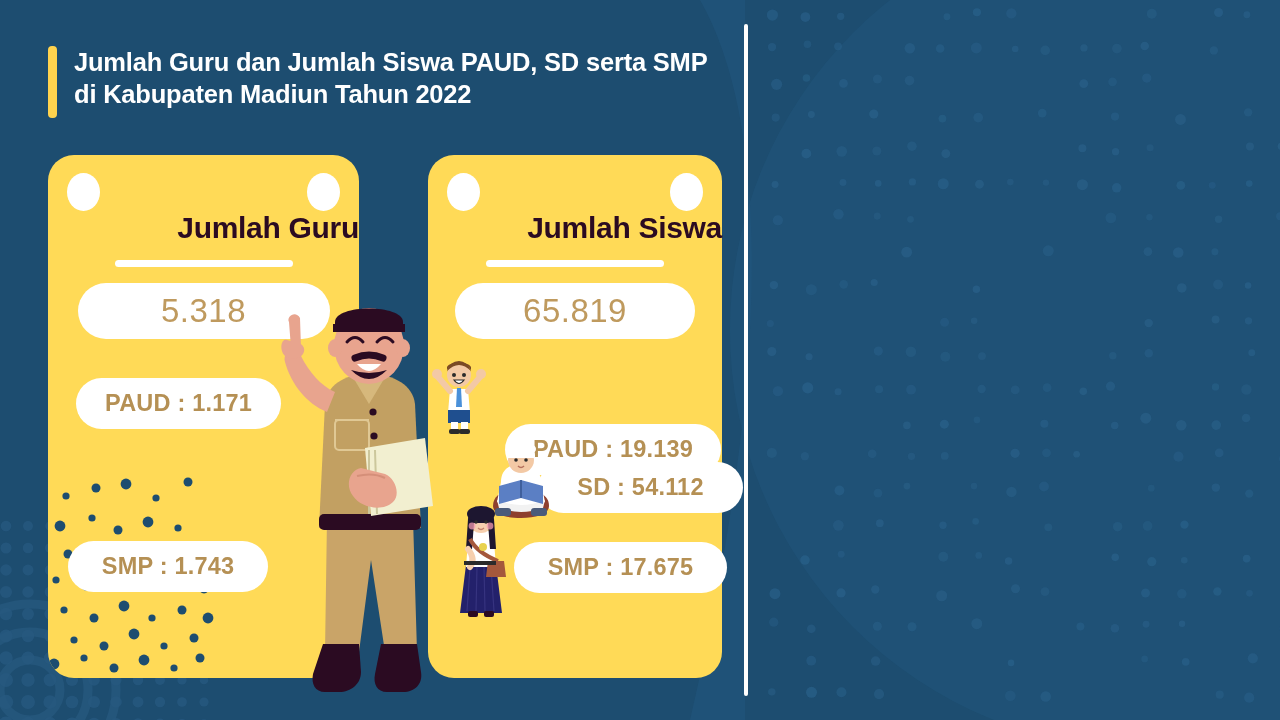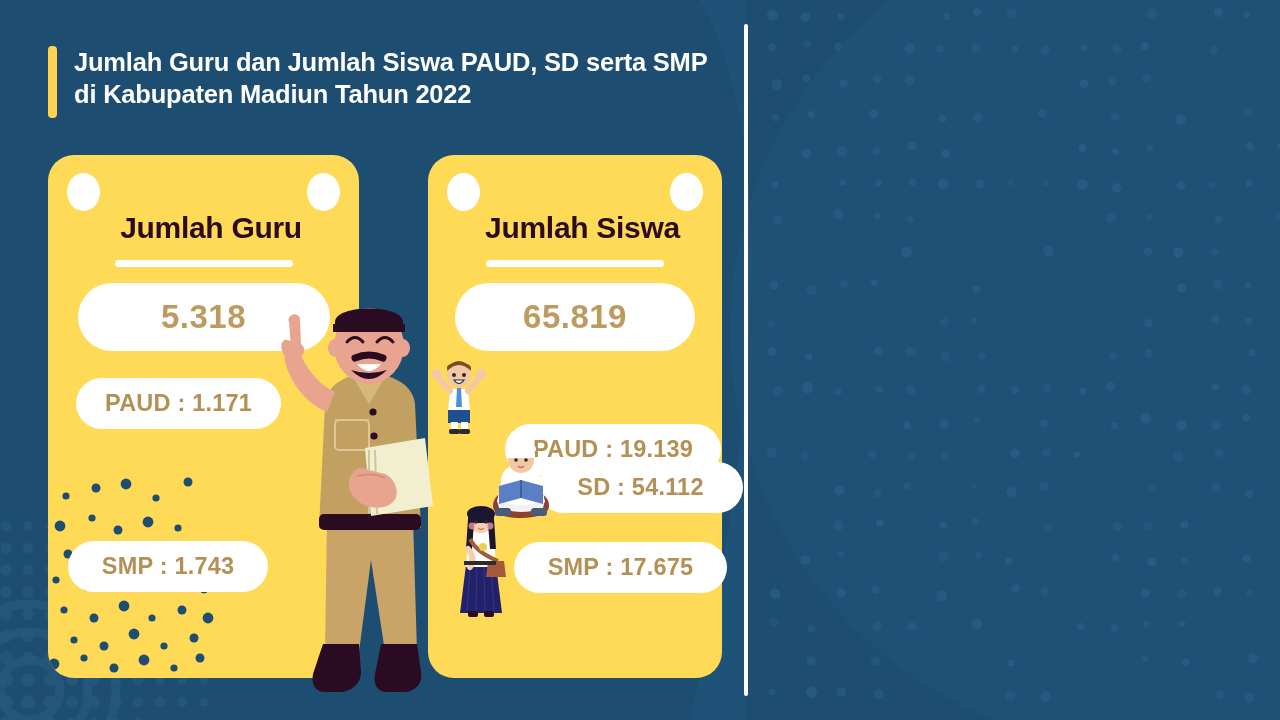--- a/index.html
+++ b/index.html
@@ -49,33 +49,33 @@
                pointer-events:none; border-bottom-left-radius:26px; overflow:hidden; }
 
   .punch {
     position:absolute; top:18px; width:33px; height:38px;
     background:#ffffff; border-radius:50%;
   }
   .punch.l { left:19px; }
   .punch.r { right:19px; }
 
   .card-heading {
-    position:absolute; left:15px; right:0; top:56px; text-align:center;
+    position:absolute; left:15px; right:0; top:56px; text-align:right;
     font-size:30px; font-weight:bold; color:#2b0b22; letter-spacing:-0.3px;
   }
   .heading-rule {
     position:absolute; top:105px; left:50%; transform:translateX(-50%);
     width:178px; height:7px; background:#ffffff; border-radius:4px;
   }
 
   .big-pill {
     position:absolute; top:128px; left:50%; transform:translateX(-50%);
-    width:252px; height:68px; background:#ffffff; border-radius:34px;
+    width:252px; height:56px; background:#ffffff; border-radius:34px;
     display:flex; align-items:center; justify-content:center;
-    font-size:33px; font-weight:bold; color:#bf9a5e; letter-spacing:0.5px;
+    font-size:33px; font-weight:normal; color:#bf9a5e; letter-spacing:0.5px;
   }
   #card-siswa .big-pill { width:240px; }
 
   .row-pill {
     position:absolute; height:51px; background:#ffffff; border-radius:28px;
     display:flex; align-items:center; justify-content:center;
     font-size:23.5px; font-weight:bold; color:#b59054; letter-spacing:0.2px;
     z-index:9;
     text-align:right;
   }

